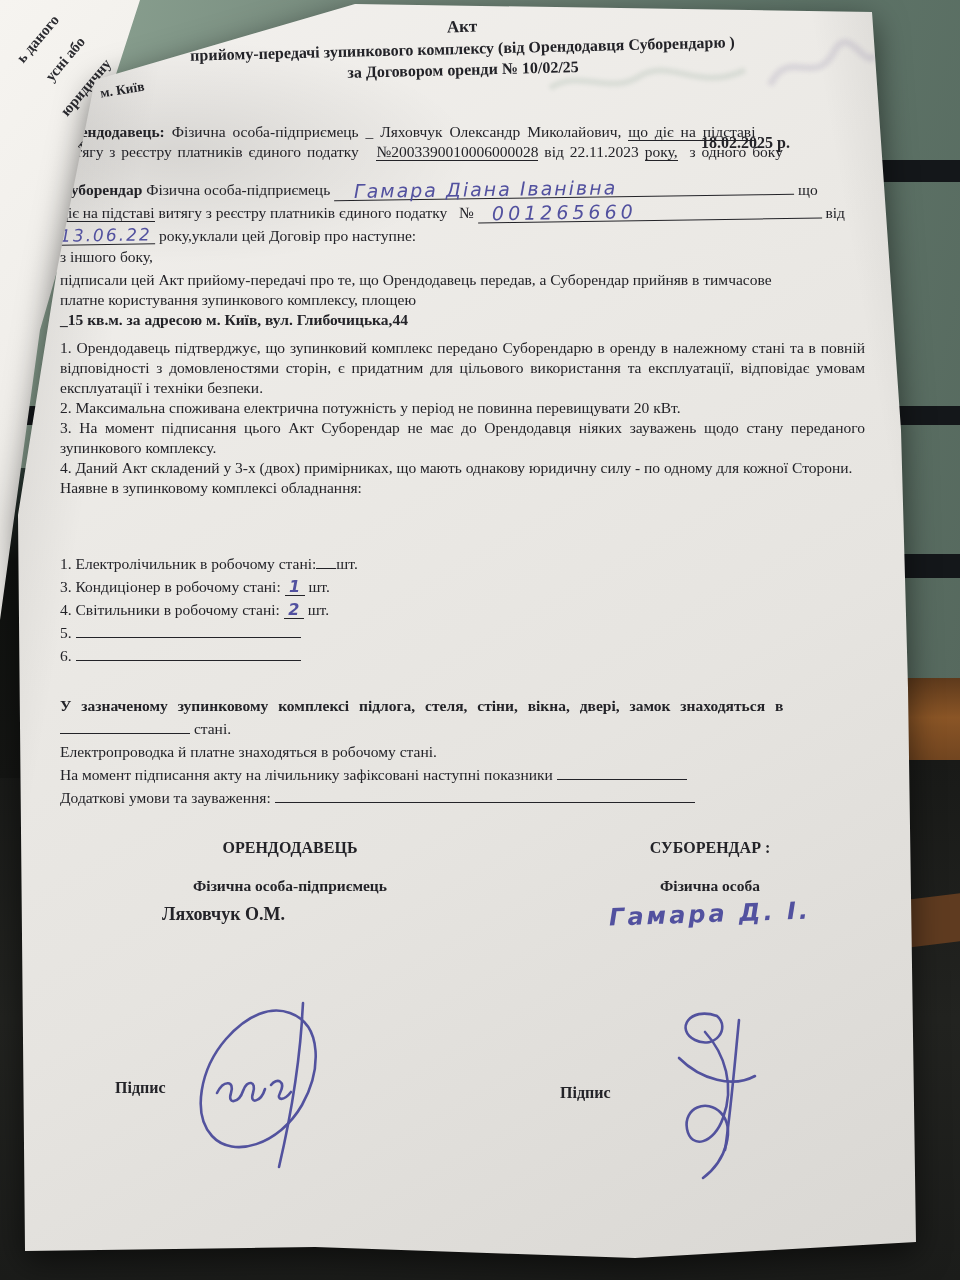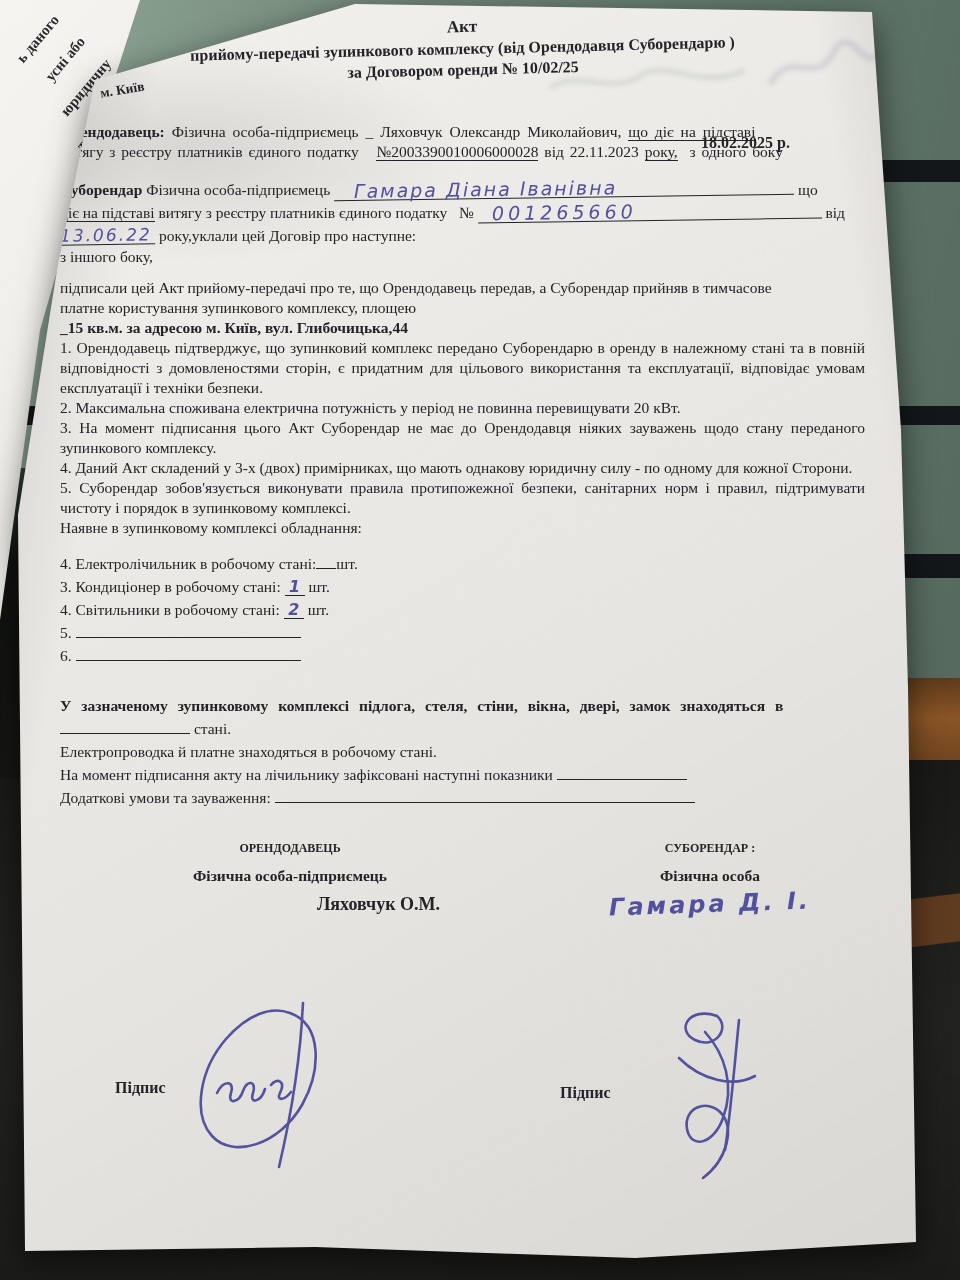--- a/index.html
+++ b/index.html
@@ -56,21 +56,21 @@
   .date{right:75px;top:90px;font-weight:bold;font-size:16px;margin-top:43px;}
   .para{left:0;width:805px;}
   .hw{font-family:"DejaVu Sans",sans-serif;font-style:italic;color:#52519f;}
   .hw-line{display:inline-block;border-bottom:1.2px solid #232328;text-align:left;
     font-size:19px;letter-spacing:2px;line-height:16px;height:17px;vertical-align:baseline;
     transform:rotate(-0.8deg);}
   .hw-small{display:inline-block;border-bottom:1.2px solid #232328;width:20px;text-align:center;
     font-weight:bold;font-size:16px;line-height:15px;height:16px;}
   .equip-row{line-height:23px;}
   .sign-col{position:absolute;top:838px;width:300px;text-align:center;font-weight:bold;}
-  .sign-col .t1{font-size:12px;margin-bottom:8px;}
+  .sign-col .t1{font-size:16px;margin-bottom:18px;}
   .sign-col .t2{font-size:15.5px;margin-bottom:8px;}
   .sign-col .t3{font-size:18px;}
   .sig-svg{position:absolute;}
   .pidpys{position:absolute;font-weight:bold;font-size:16px;}
   .bleed{position:absolute;opacity:0.16;filter:blur(2px);}
 </style>
 </head>
 <body>
 
 <div class="bg-green"></div>
@@ -144,38 +144,37 @@
         <span class="hw-line" style="width:330px;padding-left:14px;letter-spacing:4px;"><span class="hw">001265660</span></span>
         <span>від</span>
       </div>
       <div style="line-height:23px;">
         <span class="hw-line" style="width:95px;"><span class="hw" style="font-size:17px;">13.06.22</span></span>
         <span>року,уклали цей Договір про наступне:</span>
       </div>
       <div>з іншого боку,</div>
     </div>
 
-    <div class="abs para" style="top:270px;margin-top:8px;">
+    <div class="abs para" style="top:270px;">
       <div>підписали цей Акт прийому-передачі про те, що Орендодавець передав, а Суборендар прийняв в тимчасове</div>
       <div>платне користування зупинкового комплексу,  площею</div>
       <div class="b">_15 кв.м. за адресою м. Київ, вул. Глибочицька,44</div>
     </div>
 
     <div class="abs para" style="top:338px;">
       <div class="jst">1. Орендодавець підтверджує, що зупинковий комплекс передано Суборендарю в оренду в належному стані та в повній відповідності з домовленостями сторін, є придатним для цільового використання та експлуатації, відповідає умовам експлуатації і техніки безпеки.</div>
       <div>2. Максимальна споживана електрична потужність у період  не повинна перевищувати 20 кВт.</div>
       <div class="jst">3. На момент підписання цього Акт Суборендар не має до Орендодавця   ніяких зауважень щодо стану переданого зупинкового комплексу.</div>
       <div class="jst">4. Даний Акт складений у 3-х (двох) примірниках, що мають однакову юридичну силу - по одному для кожної Сторони.</div>
-      <div class="jst">5. Суборендар зобов'язується виконувати правила протипожежної безпеки, санітарних норм і правил, підтримувати чистоту і порядок в зупинковому комплексі.</div>
       <div>Наявне в зупинковому комплексі обладнання:</div>
     </div>
 
     <div class="abs para" style="top:552px;">
       <div class="equip-row">
-        <span>4. Електролічильник в робочому стані:</span><span class="blank" style="width:20px;"></span><span>шт.</span>
+        <span>1. Електролічильник в робочому стані:</span><span class="blank" style="width:20px;"></span><span>шт.</span>
       </div>
       <div class="equip-row">
         <span>3. Кондиціонер в робочому стані:</span>
         <span class="hw-small hw">1</span>
         <span>шт.</span>
       </div>
       <div class="equip-row">
         <span>4. Світильники в робочому стані:</span>
         <span class="hw-small hw">2</span>
         <span>шт.</span>
@@ -192,21 +191,21 @@
       <div style="word-spacing:6px;font-weight:bold;">У  зазначеному  зупинковому  комплексі  підлога,  стеля,  стіни,  вікна,  двері,  замок  знаходяться  в</div>
       <div><span class="blank" style="width:130px;"></span> <span>стані.</span></div>
       <div>Електропроводка й платне знаходяться в робочому стані.</div>
       <div><span>На момент підписання акту на лічильнику зафіксовані наступні показники</span> <span class="blank" style="width:130px;"></span></div>
       <div><span>Додаткові умови та зауваження:</span> <span class="blank" style="width:420px;"></span></div>
     </div>
 
     <div class="sign-col" style="left:80px;">
       <div class="t1">ОРЕНДОДАВЕЦЬ</div>
       <div class="t2">Фізична особа-підприємець</div>
-      <div class="t3" style="text-align:right;padding-left:22px;">Ляховчук О.М.</div>
+      <div class="t3" style="text-align:left;padding-left:22px;">Ляховчук О.М.</div>
     </div>
     <div class="sign-col" style="left:495px;width:260px;text-align:center;padding-left:25px;">
       <div class="t1">СУБОРЕНДАР :</div>
       <div class="t2">Фізична особа</div>
       <div class="hw" style="font-size:24px;letter-spacing:3px;transform:rotate(-2deg);">Гамара Д. І.</div>
     </div>
 
     <div class="pidpys" style="left:55px;top:1078px;">Підпис</div>
     <div class="pidpys" style="left:500px;top:1083px;">Підпис</div>
 

